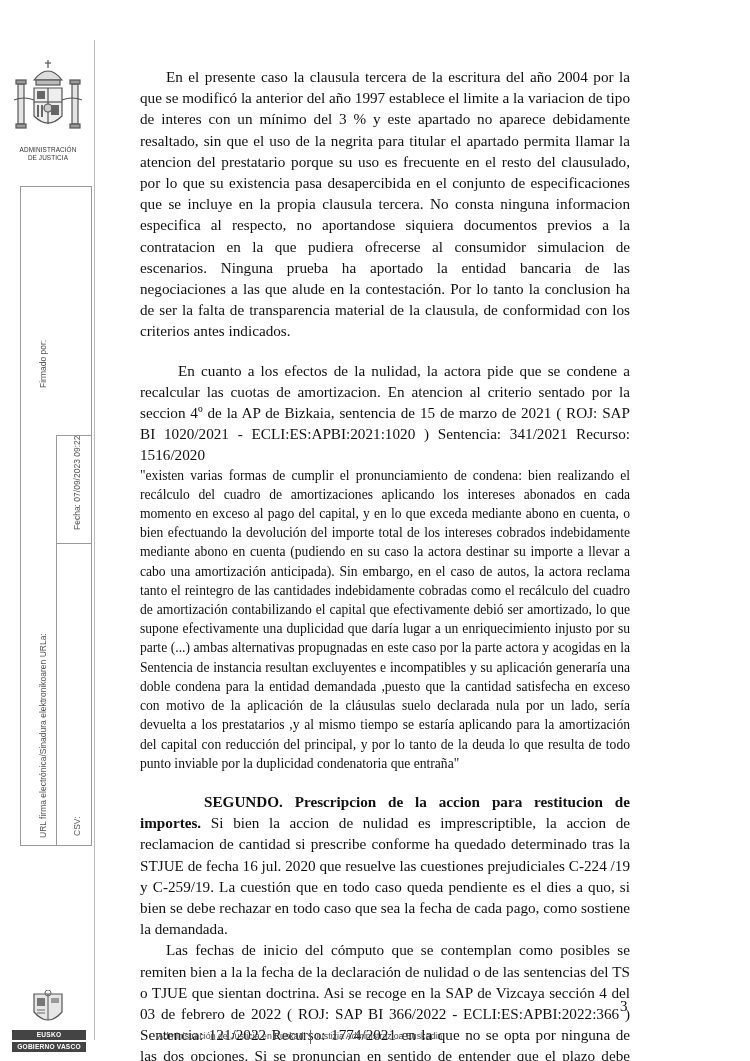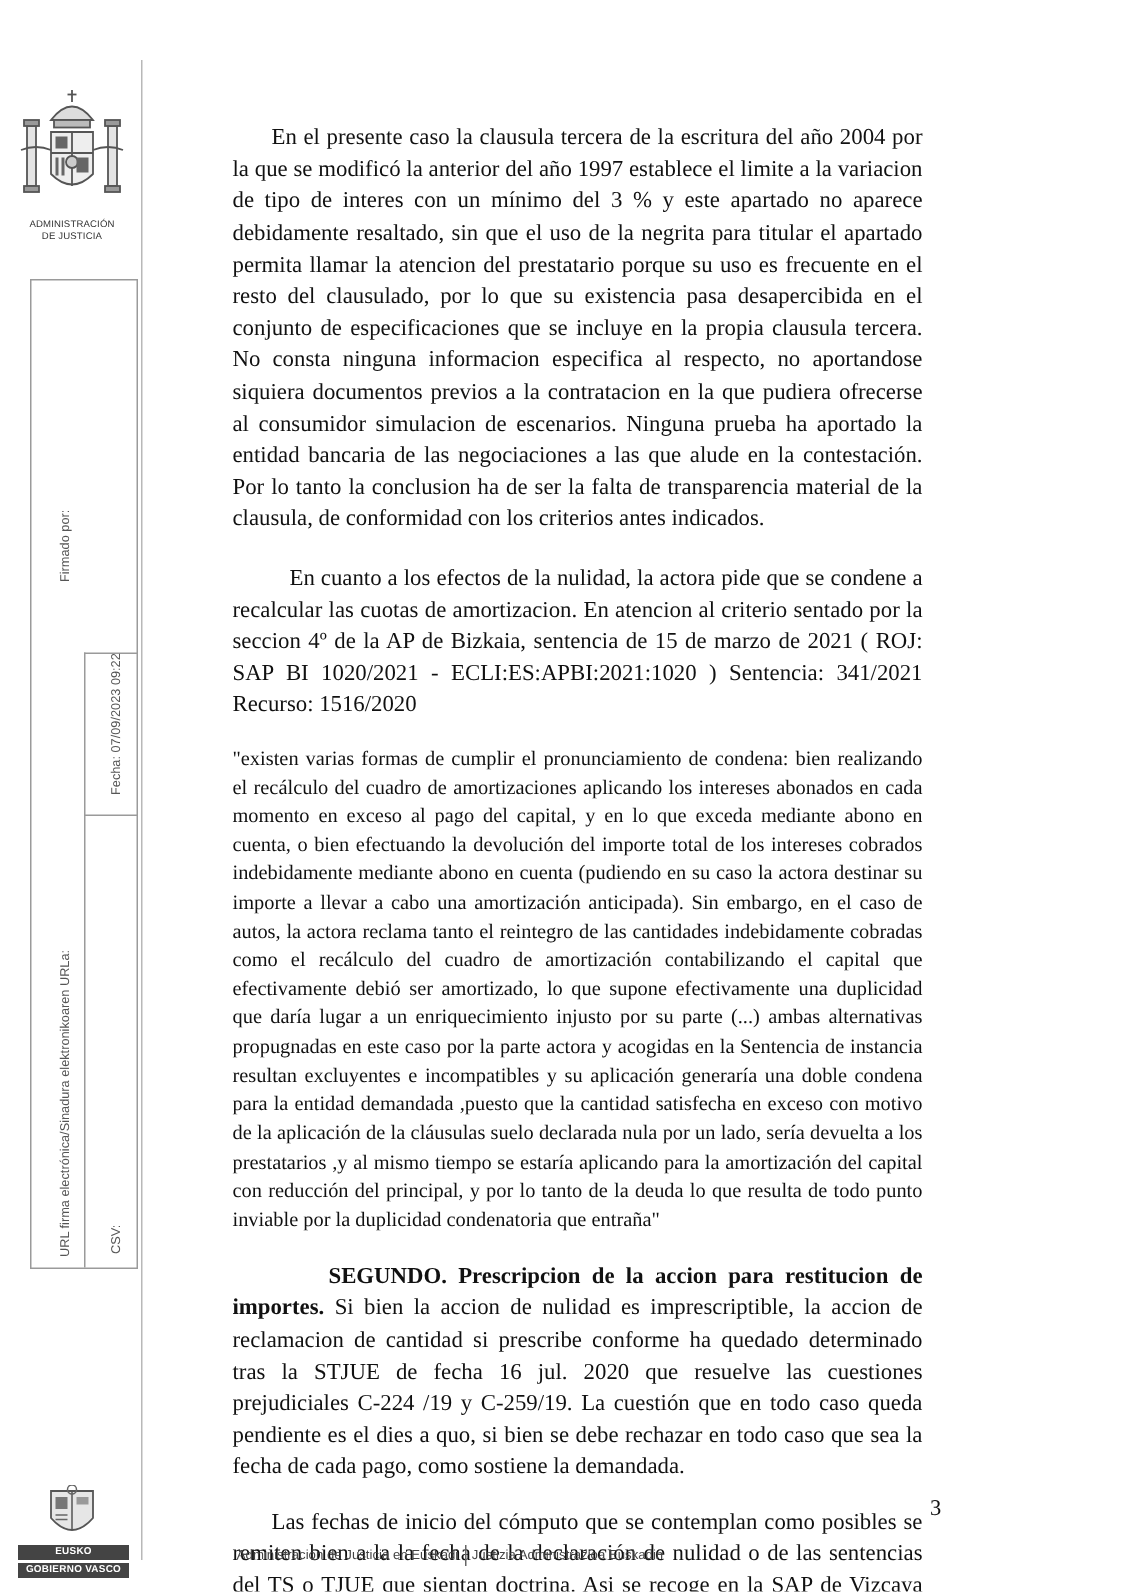--- a/index.html
+++ b/index.html
@@ -10,21 +10,21 @@
     .crest { position: absolute; left: 12px; top: 58px; width: 72px; height: 92px; }
     .crest-caption { position: absolute; left: 4px; top: 146px; width: 88px; text-align: center; font-family: "Liberation Sans", sans-serif; font-size: 6.4px; line-height: 8px; color: #333; letter-spacing: 0.1px; }
 
     .sigbox { position: absolute; left: 20px; top: 186px; width: 72px; height: 660px; border: 1px solid #9a9a9a; box-sizing: border-box; }
     .sigbox .divider-v { position: absolute; left: 35px; top: 248px; width: 1px; height: 410px; background: #9a9a9a; }
     .sigbox .divider-h1 { position: absolute; left: 35px; top: 248px; width: 36px; height: 1px; background: #9a9a9a; }
     .sigbox .divider-h2 { position: absolute; left: 35px; top: 356px; width: 36px; height: 1px; background: #9a9a9a; }
     .vtext { position: absolute; font-family: "Liberation Sans", sans-serif; font-size: 8.5px; color: #555; white-space: nowrap; transform-origin: 0 0; transform: rotate(-90deg); }
 
     .content { position: absolute; left: 140px; top: 66px; width: 490px; font-size: 15.2px; line-height: 21.2px; }
-    .content p { margin: 15px; text-align: justify; }
+    .content p { margin: 0; text-align: justify; }
     .quote { font-size: 13.6px; line-height: 19.2px; margin-top: 0 !important; }
     .p-indent { text-indent: 26px; }
     .p-indent2 { text-indent: 38px; }
     .p-indent3 { text-indent: 64px; }
     .gap2 { margin-top: 18px !important; }
     b { font-weight: bold; }
 
     .pagenum { position: absolute; left: 620px; top: 998px; font-size: 15px; }
 
     .footer { position: absolute; left: 0; top: 1030px; width: 600px; text-align: center; font-family: "Liberation Sans", sans-serif; font-size: 8.8px; color: #444; }

